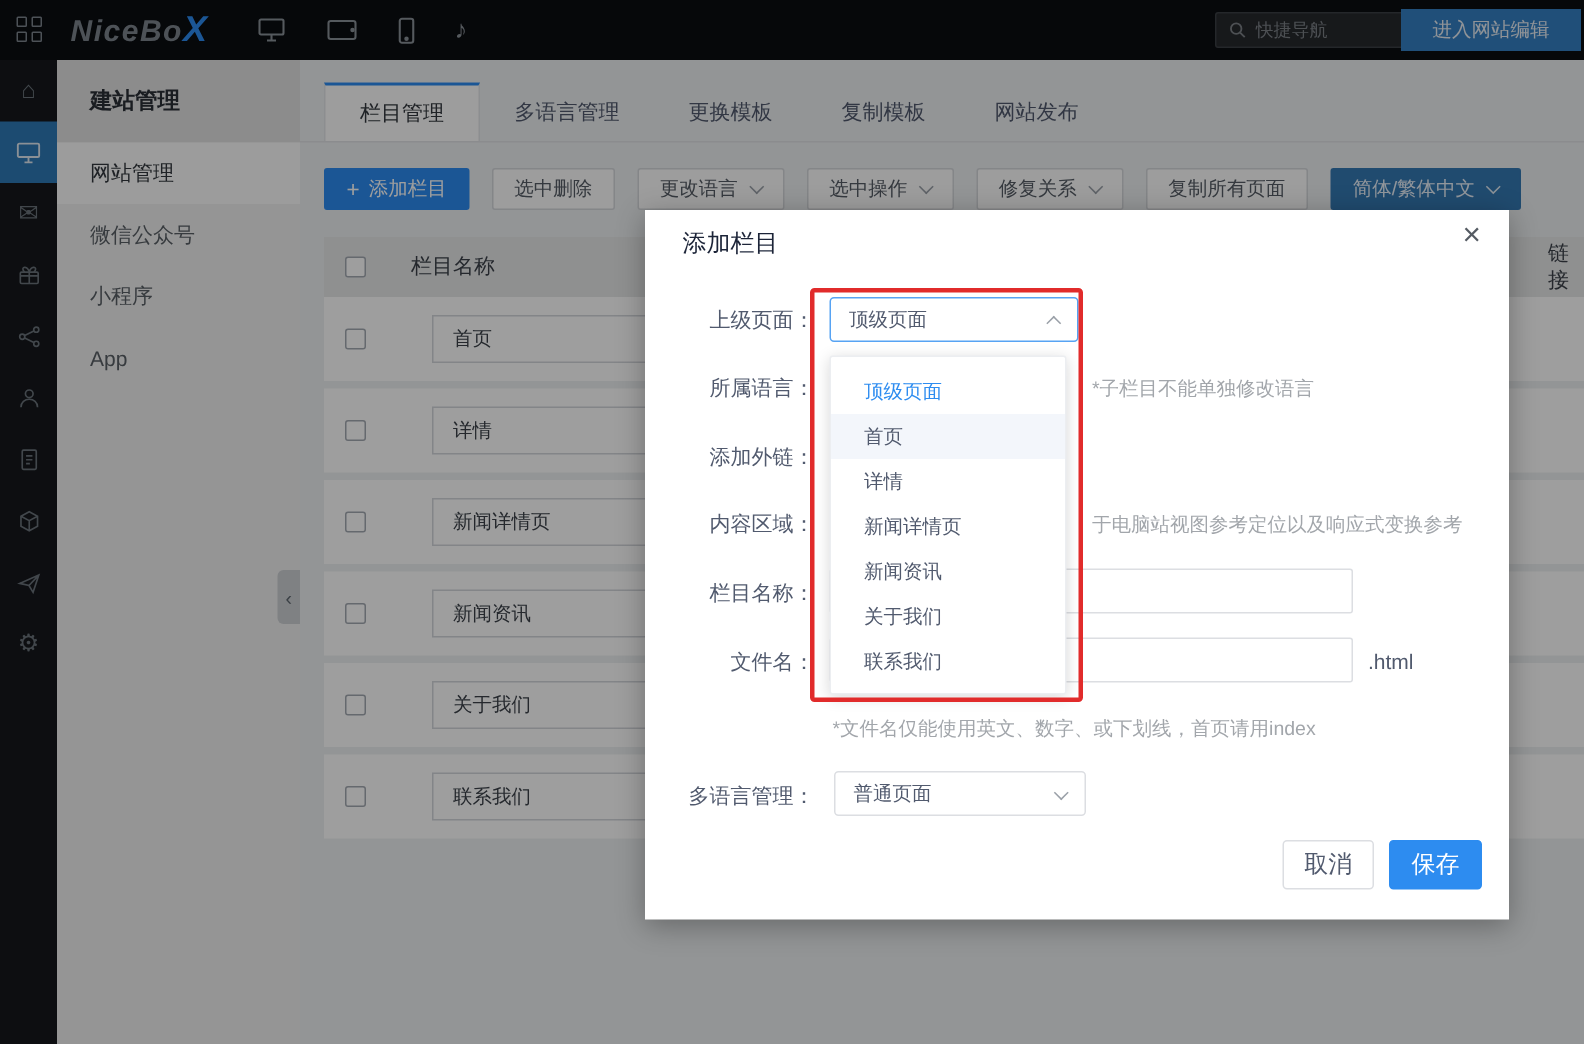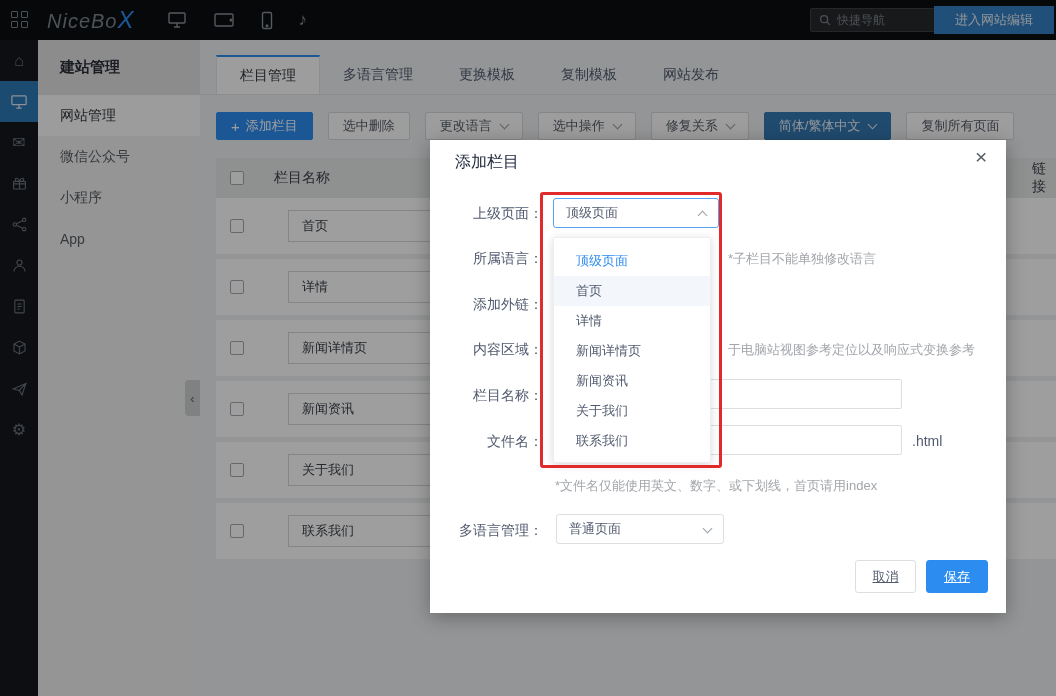--- a/index.html
+++ b/index.html
@@ -3,21 +3,21 @@
 <meta charset="utf-8">
 <style>
   * { margin:0; padding:0; box-sizing:border-box; }
   html,body { width:1056px; height:696px; }
   body { font-family:"Liberation Sans","DejaVu Sans",sans-serif; position:relative; overflow:hidden; background:#eef0f2; }
 
   
   .topbar { position:absolute; left:0; top:0; width:1056px; height:40px; background:#0a0d11; display:flex; align-items:center; z-index:10; }
   .grid-icon { width:18px; height:18px; margin-left:11px; display:grid; grid-template-columns:7px 7px; grid-template-rows:7px 7px; gap:3px; }
   .grid-icon span { border:1.5px solid #7d858d; border-radius:1px; }
-  .logo { margin-left:18px; font-size:20px; font-weight:normal; font-style:italic; letter-spacing:1px; color:#7d858d; }
+  .logo { margin-left:18px; font-size:20px; font-weight:bold; font-style:italic; letter-spacing:1px; color:#7d858d; }
   .logo .logo-x { color:#2d8cf0; font-size:24px; }
   .device-icons { display:flex; align-items:center; gap:26px; margin-left:32px; color:#8a9198; }
   .device-icons svg { display:block; }
   .music-glyph { font-size:17px; color:#8a9198; font-style:normal; }
   .search-box { position:absolute; left:810px; top:8px; width:160px; height:24px; background:#26292d; border:1px solid #3b3f44; border-radius:2px; display:flex; align-items:center; }
   .search-box svg { margin:0 5px 0 7px; }
   .search-box input { background:transparent; border:none; outline:none; color:#9aa0a6; font-size:12px; width:115px; }
   .search-box input::placeholder { color:#7c8187; }
   .enter-btn { position:absolute; left:934px; top:6px; width:120px; height:28px; background:#3580c4; color:#e8eef4; font-size:13px; border:none; cursor:pointer; }
 
@@ -65,21 +65,21 @@
   .m-note { position:absolute; font-size:13px; color:#a2a6ab; }
   .m-input { position:absolute; left:123px; width:349px; height:30px; border:1px solid #dcdee2; border-radius:2px; background:#fff; padding:0 10px; font-size:13px; color:#515a6e; outline:none; z-index:1; }
   .suffix { position:absolute; left:482px; top:293px; font-size:14px; color:#515a6e; }
   .m-select { position:absolute; left:123px; width:166px; height:30px; border:1px solid #dcdee2; border-radius:3px; background:#fff; display:flex; align-items:center; justify-content:space-between; padding:0 12px; font-size:13px; color:#515a6e; cursor:pointer; }
   .m-select.focused { border-color:#57a3f3; }
   .dropdown { position:absolute; left:123px; top:97px; width:158px; height:226px; background:#fff; border:1px solid #eceef1; box-shadow:0 2px 10px rgba(0,0,0,.15); border-radius:2px; padding:8px 0; z-index:3; }
   .opt { height:30px; display:flex; align-items:center; padding-left:22px; font-size:13px; color:#515a6e; cursor:pointer; }
   .opt.selected { color:#2d8cf0; }
   .opt.hover { background:#f3f6fb; }
   .annotation { position:absolute; left:110px; top:52px; width:182px; height:276px; border:3px solid #e12b2b; border-radius:3px; z-index:4; pointer-events:none; }
-  .modal-btn { position:absolute; height:33px; border-radius:3px; font-size:13px; cursor:pointer; display:flex; align-items:center; justify-content:center;text-decoration:underline; }
+  .modal-btn { position:absolute; height:33px; border-radius:3px; font-size:16px; cursor:pointer; display:flex; align-items:center; justify-content:center; }
   .btn-cancel { left:425px; top:420px; width:61px; background:#fff; border:1px solid #dcdee2; color:#515a6e; }
   .btn-save { left:496px; top:420px; width:62px; background:#2d8cf0; border:1px solid #2d8cf0; color:#fff; }
 </style>
 </head>
 <body>
 
 <div class="topbar">
   <div class="grid-icon">
       <span></span>
       <span></span>
@@ -203,26 +203,26 @@
         <i class="chev"></i>
       </button>
     <button class="tbtn">
         <span>选中操作</span>
         <i class="chev"></i>
       </button>
     <button class="tbtn">
         <span>修复关系</span>
         <i class="chev"></i>
       </button>
+    <button class="tbtn">
+        <span>复制所有页面</span>
+      </button>
     <button class="tbtn primary-dark">
         <span>简体/繁体中文</span>
         <i class="chev white"></i>
-      </button>
-    <button class="tbtn">
-        <span>复制所有页面</span>
       </button>
   </div>
 
   <div class="table-header">
     <span class="cb"></span>
     <span class="th-name">栏目名称</span>
     <span class="th-link">链接</span>
   </div>
 
   <div class="rows">

